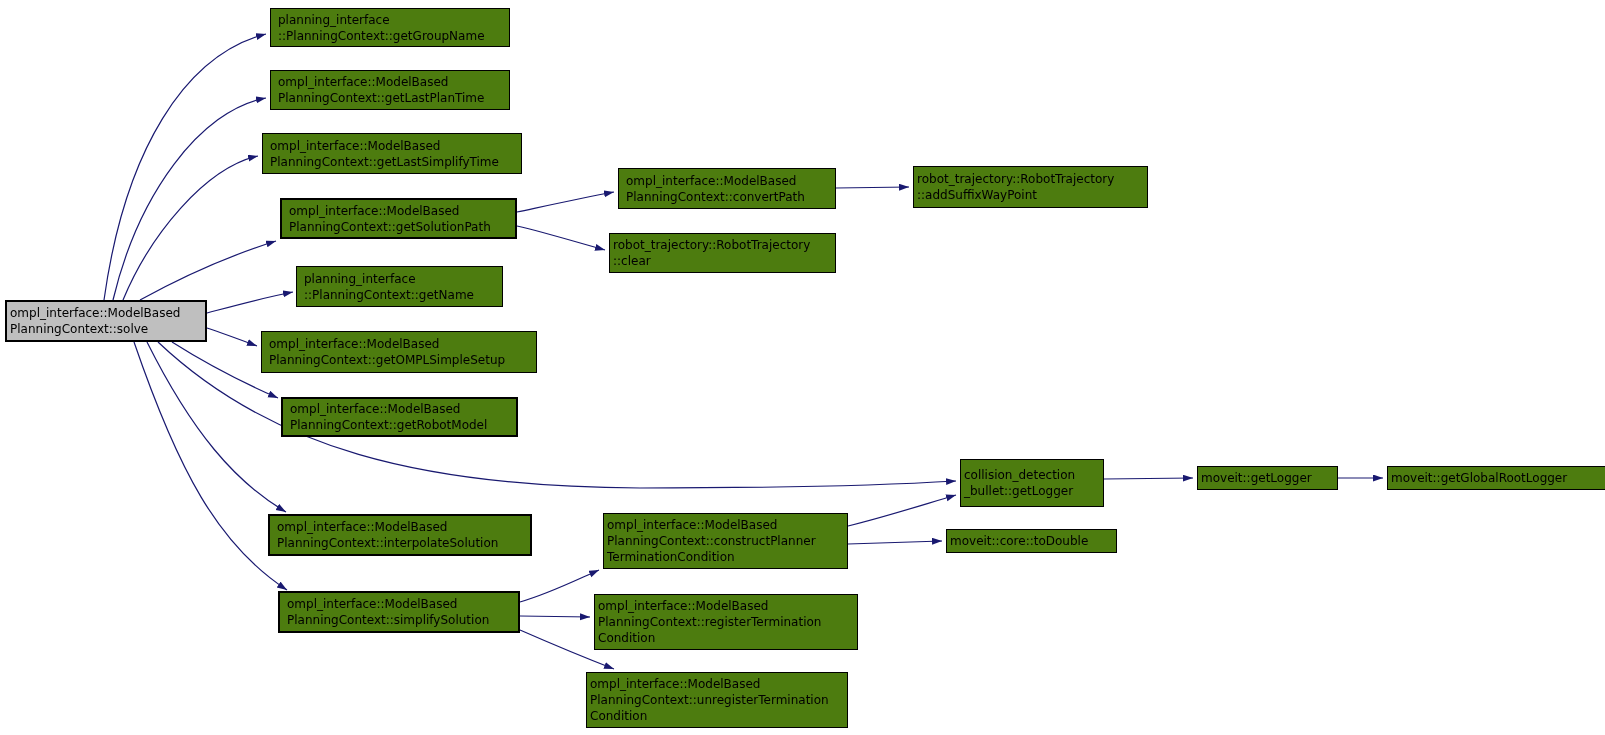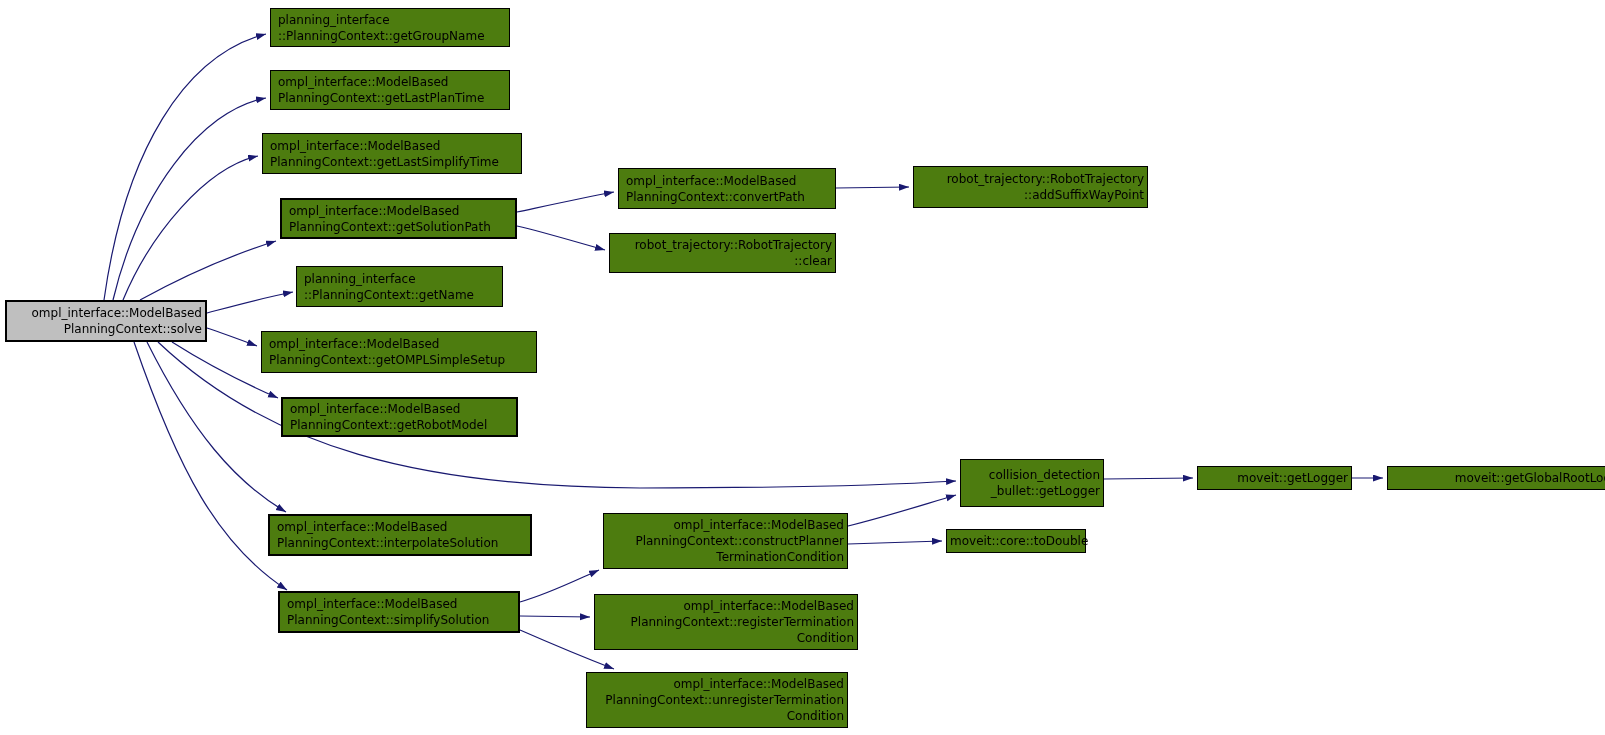--- a/index.html
+++ b/index.html
@@ -23,21 +23,21 @@
   }
   .node .lbl{
     display:block;
     width:100%;
     white-space:pre-line;
     font-size:12px;
     line-height:16px;
     color:#000000;
   }
   .node.left .lbl{text-align:left;padding:0 4px 0 7px;}
-  .node.center .lbl{text-align:right;padding:0 3px;}
+  .node.center .lbl{text-align:left;padding:0 3px;}
   .node.thick{border-width:2px;}
   .node.root{background:#bfbfbf;border-width:2px;cursor:default;}
 </style>
 </head>
 <body>
 
 <div id="canvas">
 
   <svg id="edges" width="1605" height="735" viewBox="0 0 1605 735">
     <defs>
@@ -150,25 +150,25 @@
     <span class="lbl">ompl_interface::ModelBased
 PlanningContext::unregisterTermination
 Condition</span>
   </div>
 
   <div class="node center" style="left:960px;top:459px;width:144px;height:48px">
     <span class="lbl">collision_detection
 _bullet::getLogger</span>
   </div>
 
-  <div class="node center" style="left:946px;top:529px;width:140px;height:24px">
+  <div class="node center" style="left:946px;top:529px;width:171px;height:24px">
     <span class="lbl">moveit::core::toDouble</span>
   </div>
 
-  <div class="node center" style="left:1197px;top:466px;width:155px;height:24px">
+  <div class="node center" style="left:1197px;top:466px;width:141px;height:24px">
     <span class="lbl">moveit::getLogger</span>
   </div>
 
   <div class="node center" style="left:1387px;top:466px;width:248px;height:24px">
     <span class="lbl">moveit::getGlobalRootLogger</span>
   </div>
 
 </div>
 
 </body></html>

